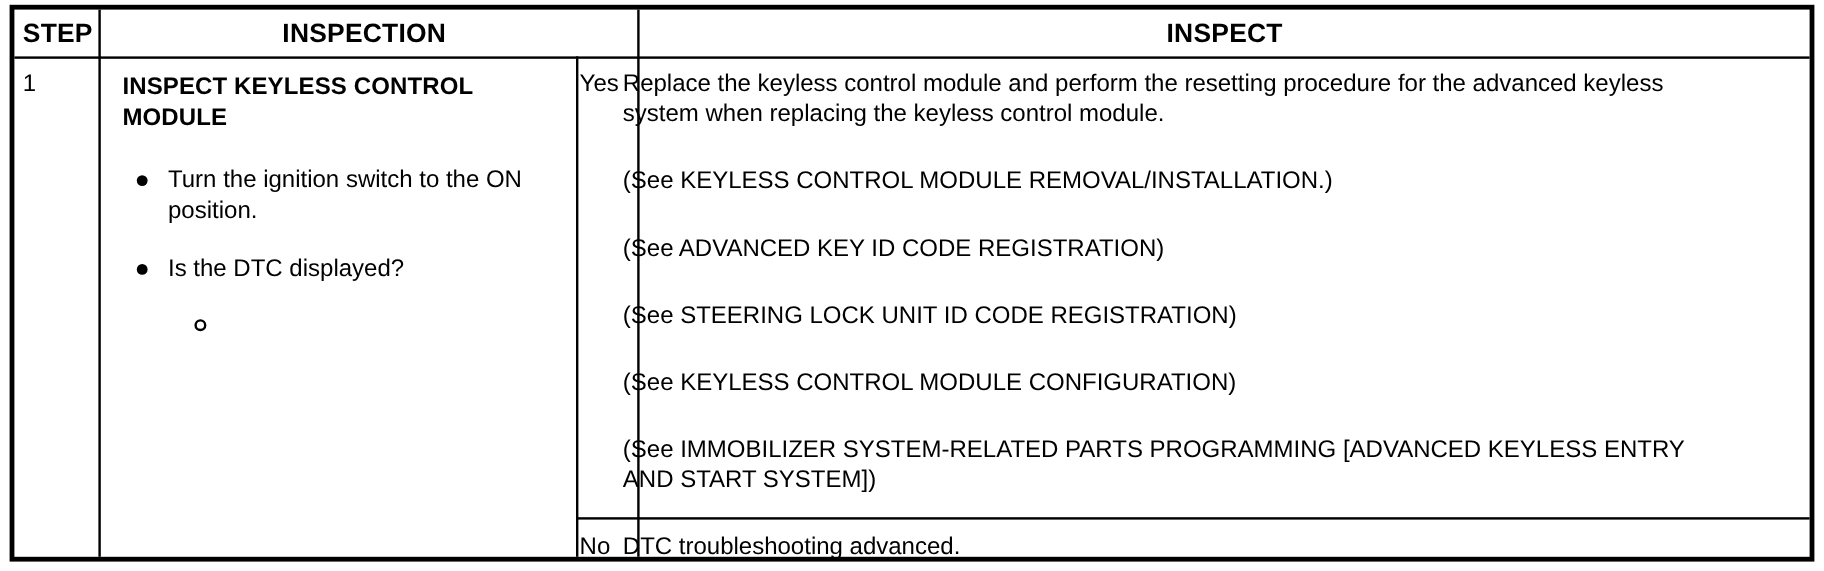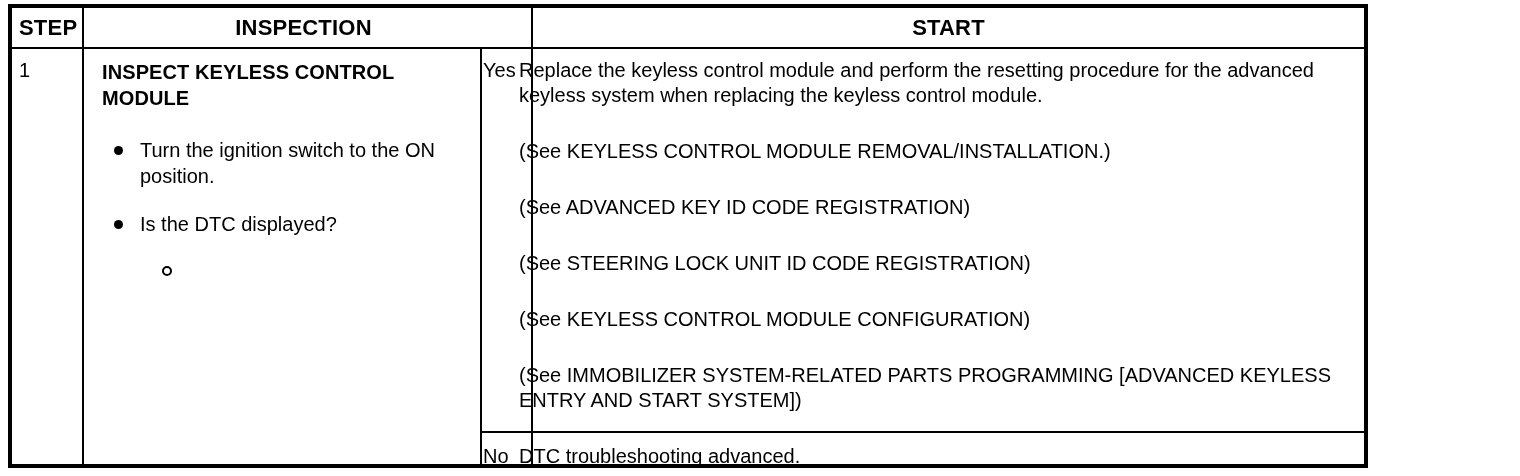--- a/index.html
+++ b/index.html
@@ -19,21 +19,21 @@
     height: 476px;
     overflow: hidden;
     background: #ffffff;
   }
 
   
   .dtc-table {
     position: absolute;
     left: 8px;
     top: 4px;
-    width: 1360px;
+    width: 1504px;
     height: 464px;
     box-sizing: border-box;
     border: 4px solid #000000;
     border-collapse: collapse;
     background: #ffffff;
   }
 
   .grid {
     position: absolute;
     inset: 0;
@@ -224,21 +224,21 @@
       <div class="vrule step"></div>
       <div class="vrule judge"></div>
       <div class="vrule action"></div>
       <div class="hrule head"></div>
       <div class="hrule yesno"></div>
     </div>
 
     <div class="header-row">
       <div class="h-step">STEP</div>
       <div class="h-inspection">INSPECTION</div>
-      <div class="h-action">START</div>
+      <div class="h-action">INSPECT</div>
     </div>
 
     <div class="c-step">1</div>
 
     <div class="c-inspection">
       <div class="insp-title">INSPECT KEYLESS CONTROL MODULE</div>
       <ul class="insp-list">
         <li class="insp-item">
           <span class="bullet-dot"></span>
           <span>Turn the ignition switch to the ON position.</span>

